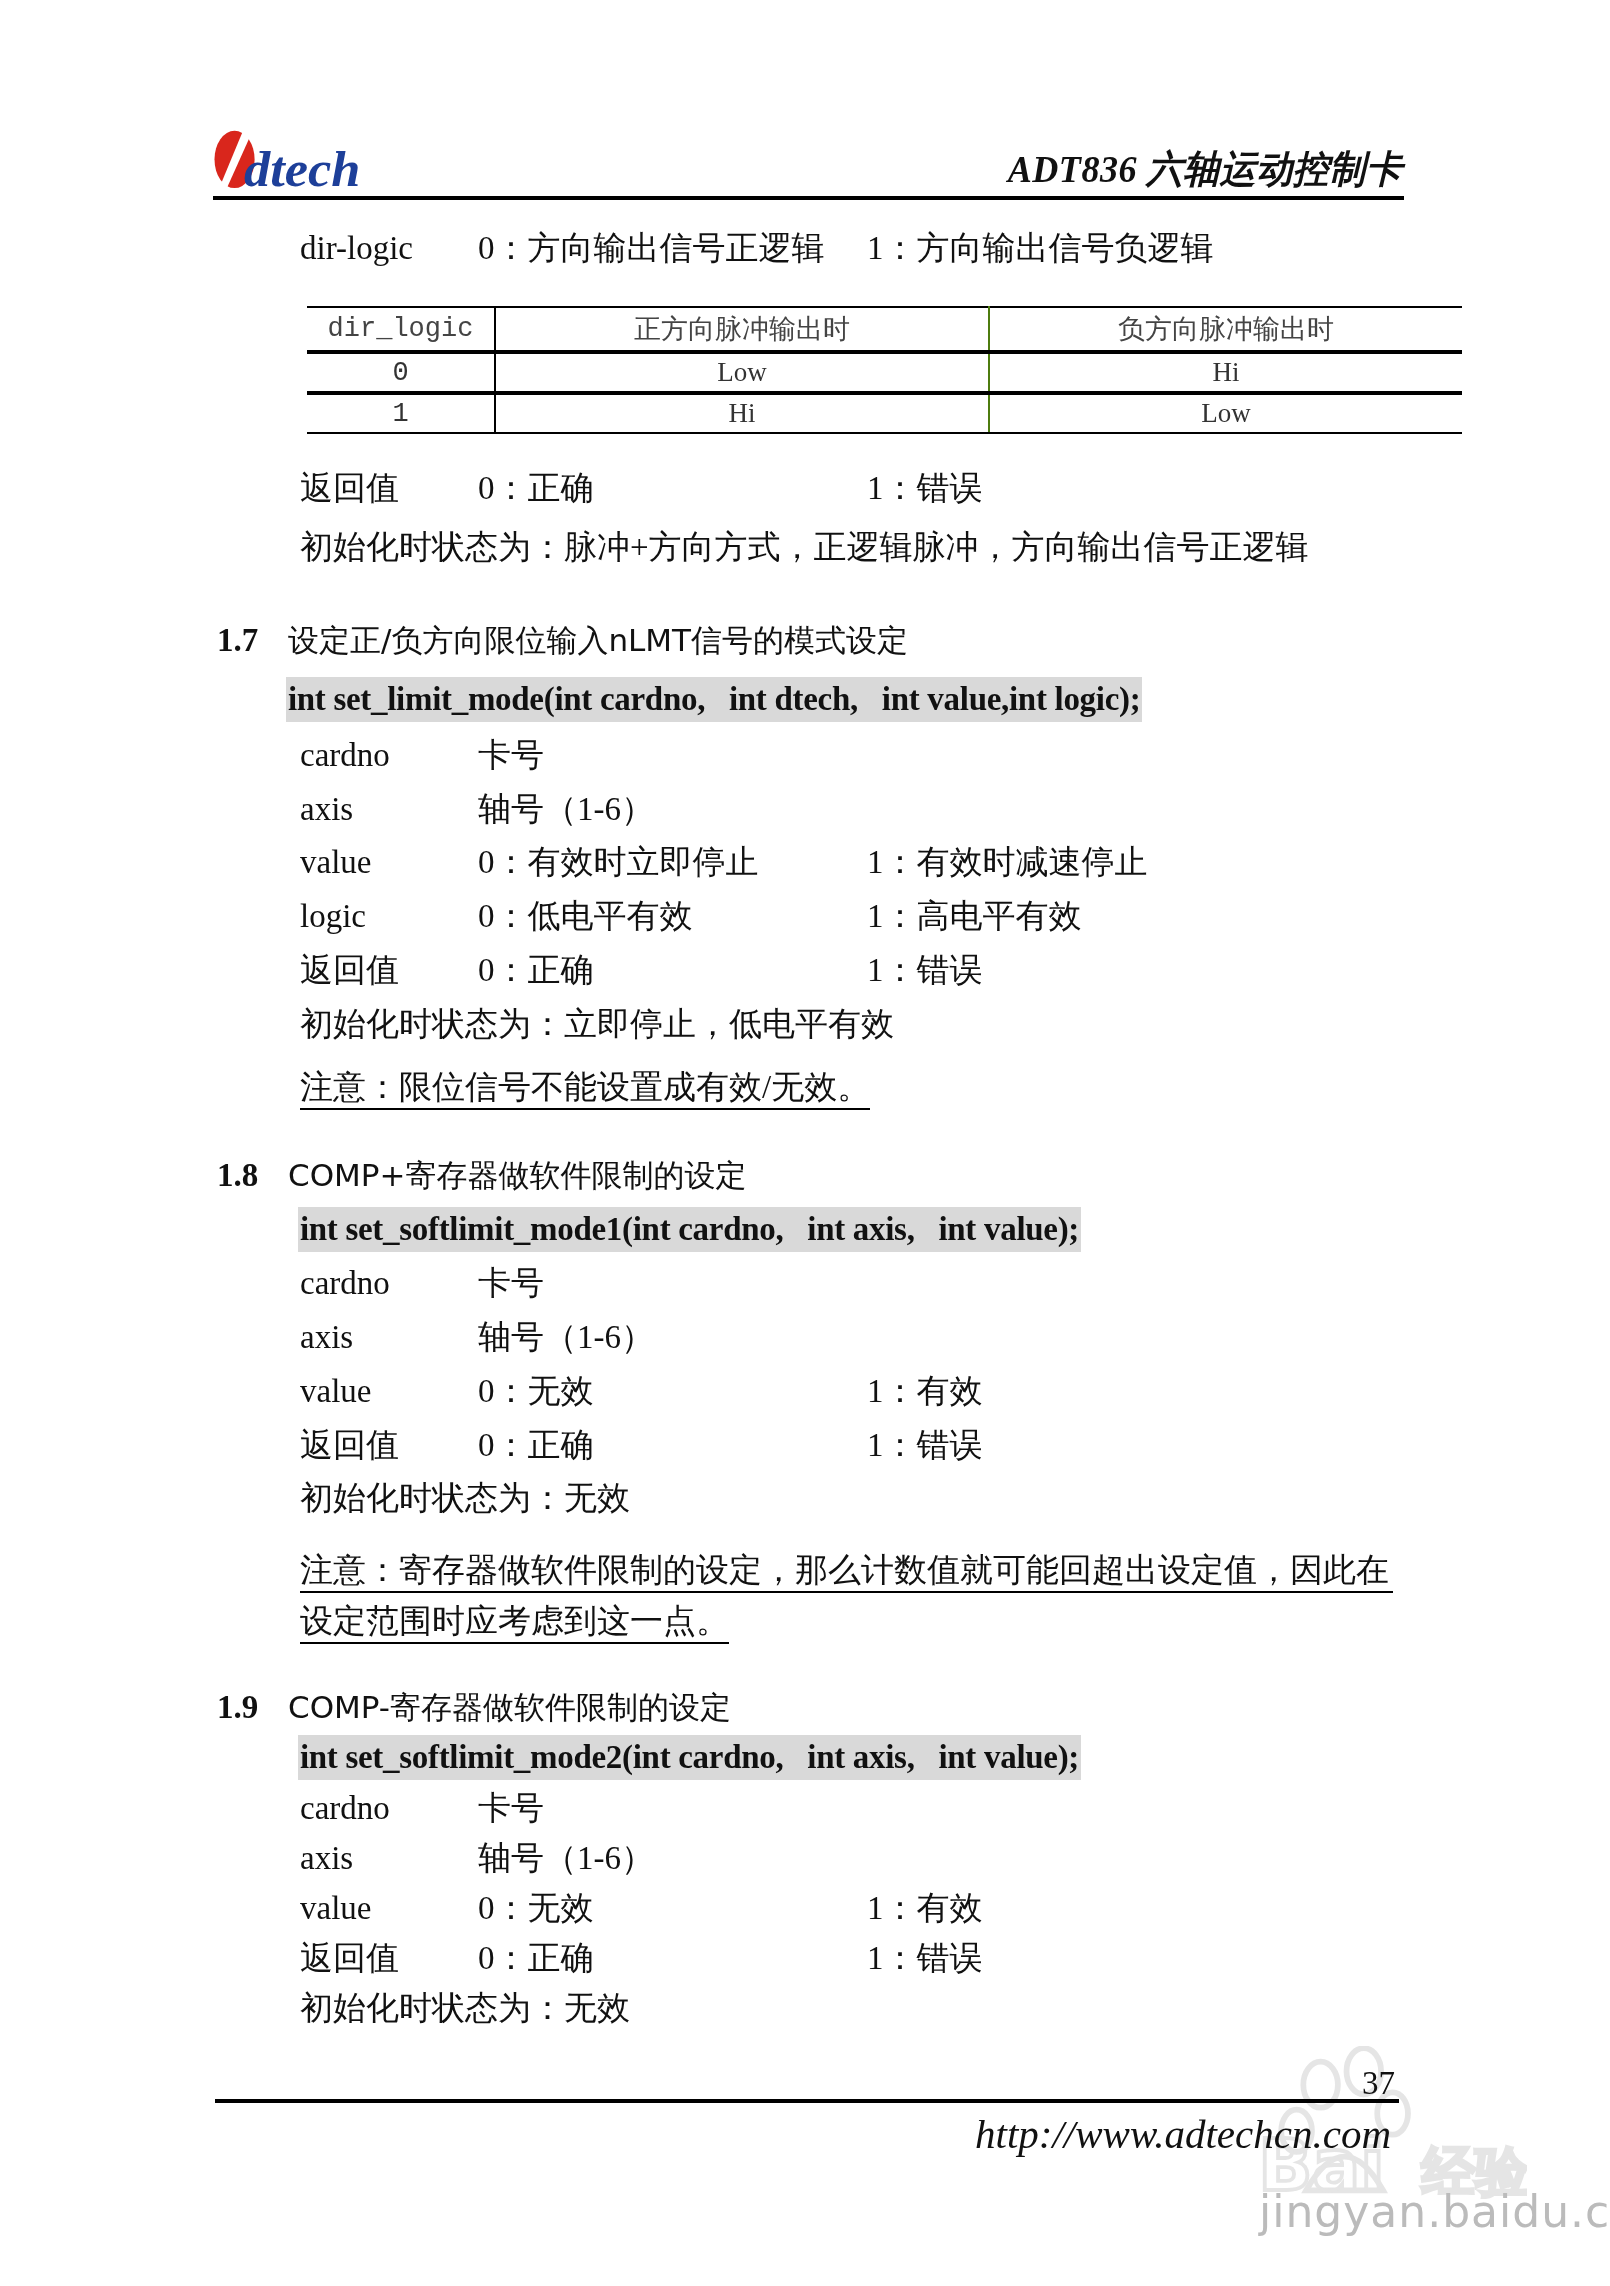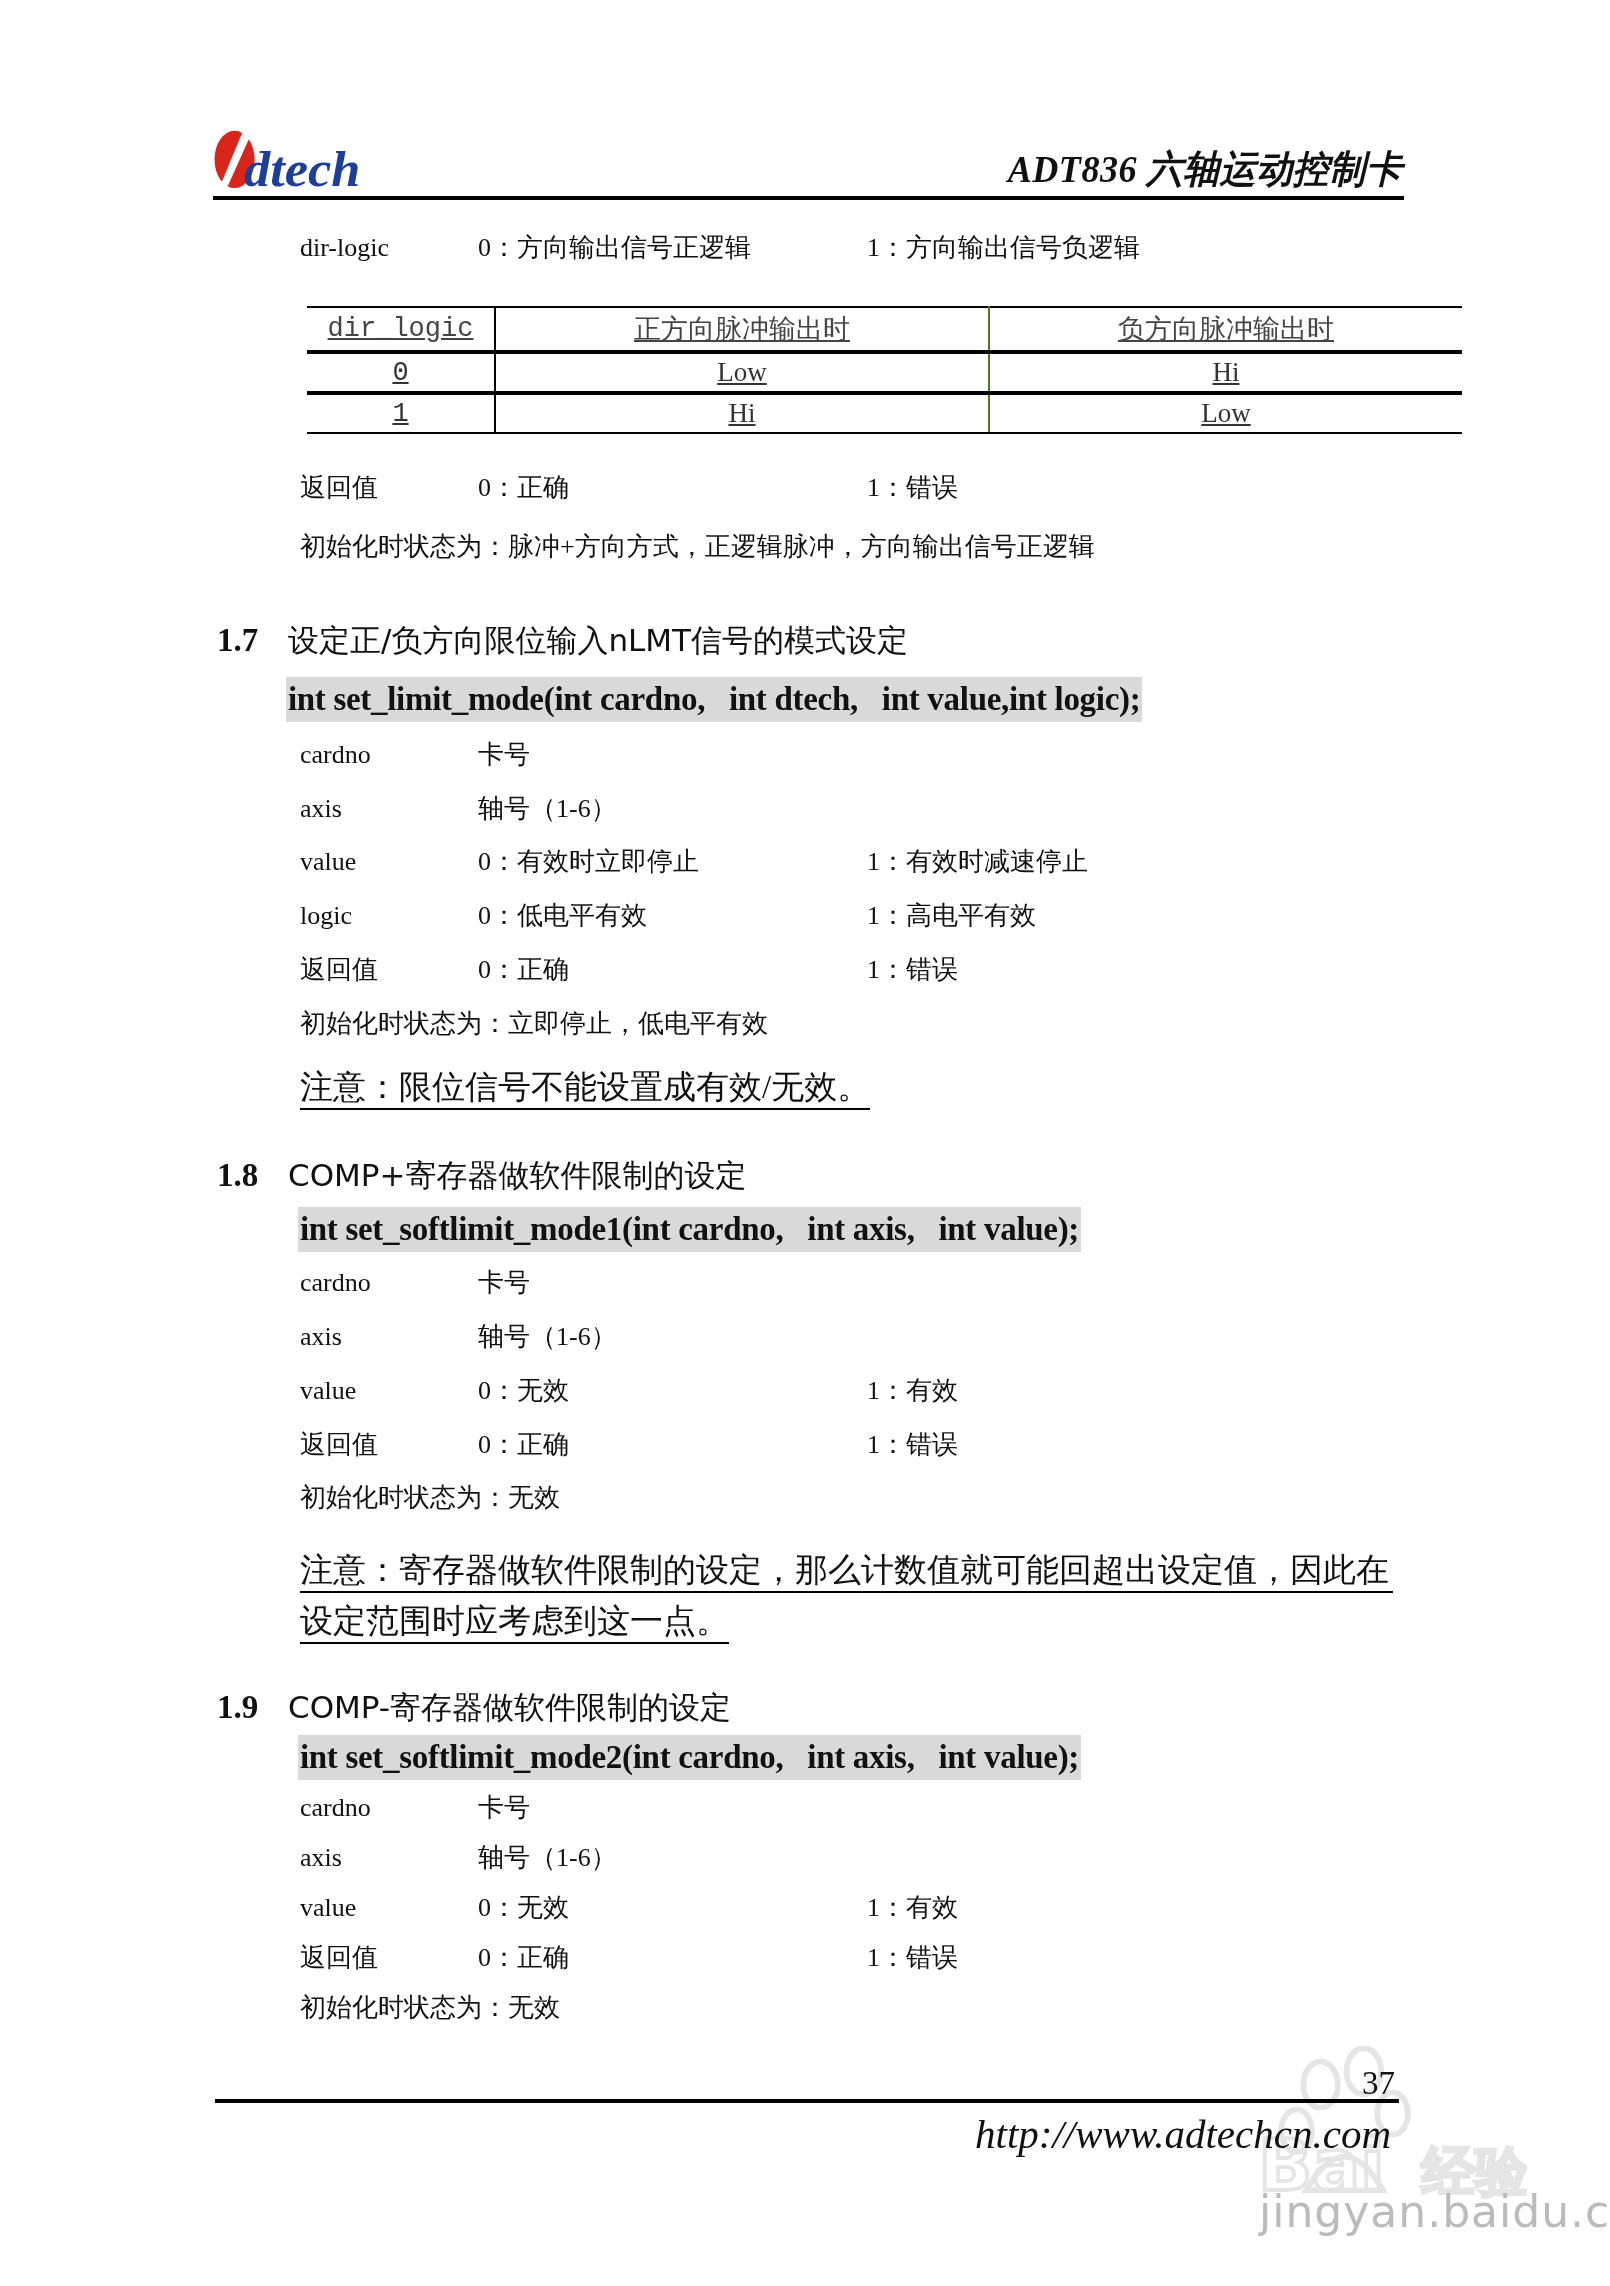--- a/index.html
+++ b/index.html
@@ -10,30 +10,30 @@
     .abs { position: absolute; }
     
     .logo { left: 213px; top: 127px; width: 150px; height: 63px; }
     .header-title {
       right: 208px; top: 144px; font-size: 38px; font-style: italic; font-weight: bold;
       font-family: "Liberation Serif", serif; white-space: nowrap; letter-spacing: 0.5px;
       transform: scaleX(0.95); transform-origin: right center;
     }
     .header-rule { left: 213px; top: 196px; width: 1191px; height: 3.8px; background: #000; }
 
-    .line { font-size: 26px; white-space: nowrap; line-height: 38px; }
+    .line { font-size: 33px; white-space: nowrap; line-height: 38px; }
     .col-a { position: absolute; left: 300px; }
     .col-b { position: absolute; left: 478px; }
     .col-c { position: absolute; left: 867px; }
 
     
     .logic-table { left: 307px; top: 306px; width: 1155px; border-collapse: collapse; }
     .logic-table td, .logic-table th {
       font-weight: normal; text-align: center; height: 37px; padding: 0;
-      font-size: 27px; color: #333; text-decoration: underline;
+      font-size: 27px; color: #333;
     }
     .logic-table th { border-top: 2.9px solid #000; height: 42px; color: #444; }
     .logic-table .c1 { width: 187px; border-right: 2.9px solid #000; font-family: "Liberation Mono", monospace; }
     .logic-table .c2 { width: 492px; border-right: 2px solid #4d7c0f; }
     .logic-table tr.r1 td { border-top: 4.8px solid #000; }
     .logic-table tr.r2 td { border-top: 4.8px solid #000; border-bottom: 2.9px solid #000; }
 
     .sec-heading { left: 217px; font-size: 33px; white-space: nowrap; }
     .sec-heading .num { font-weight: bold; display: inline-block; width: 71px; }
     .sec-heading .ttl { font-family: "DejaVu Sans", sans-serif; font-size: 31px; }

